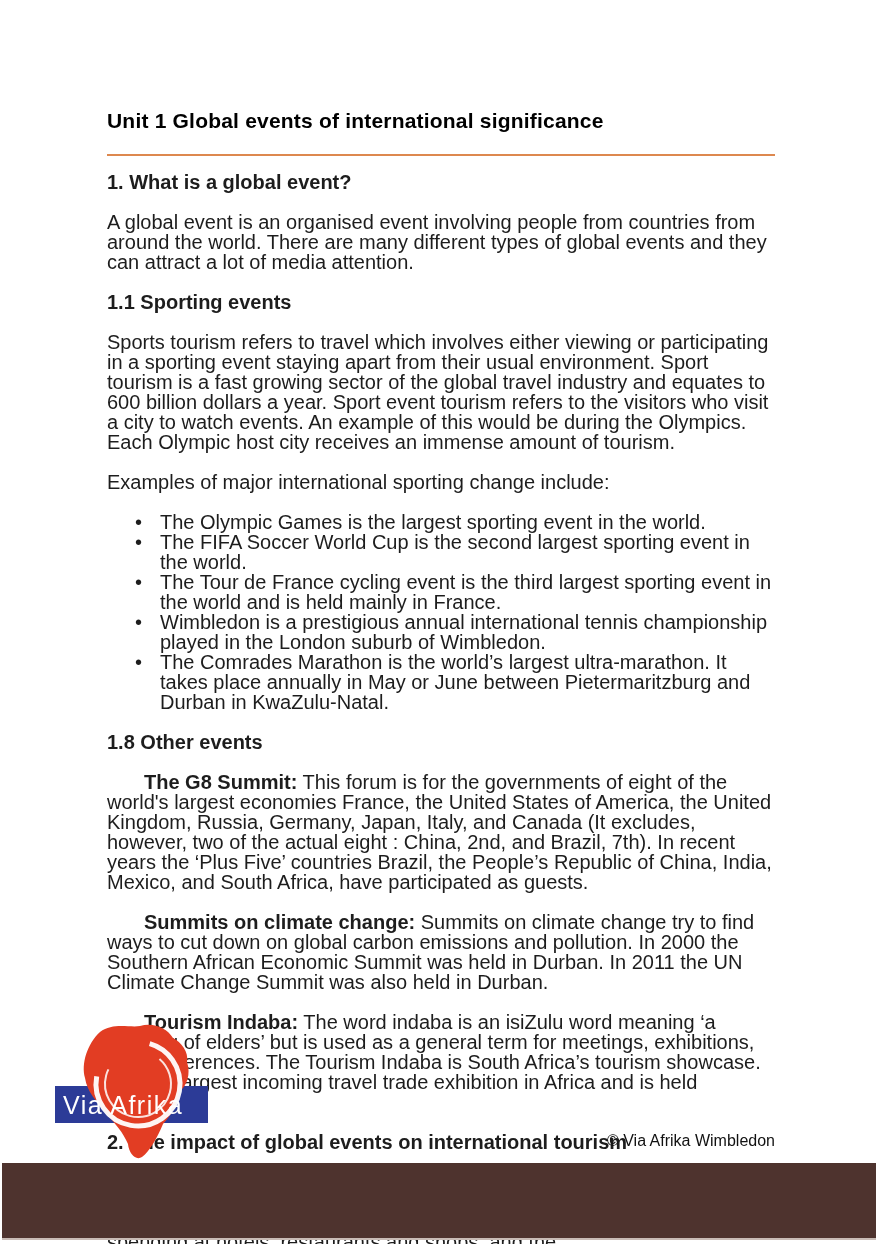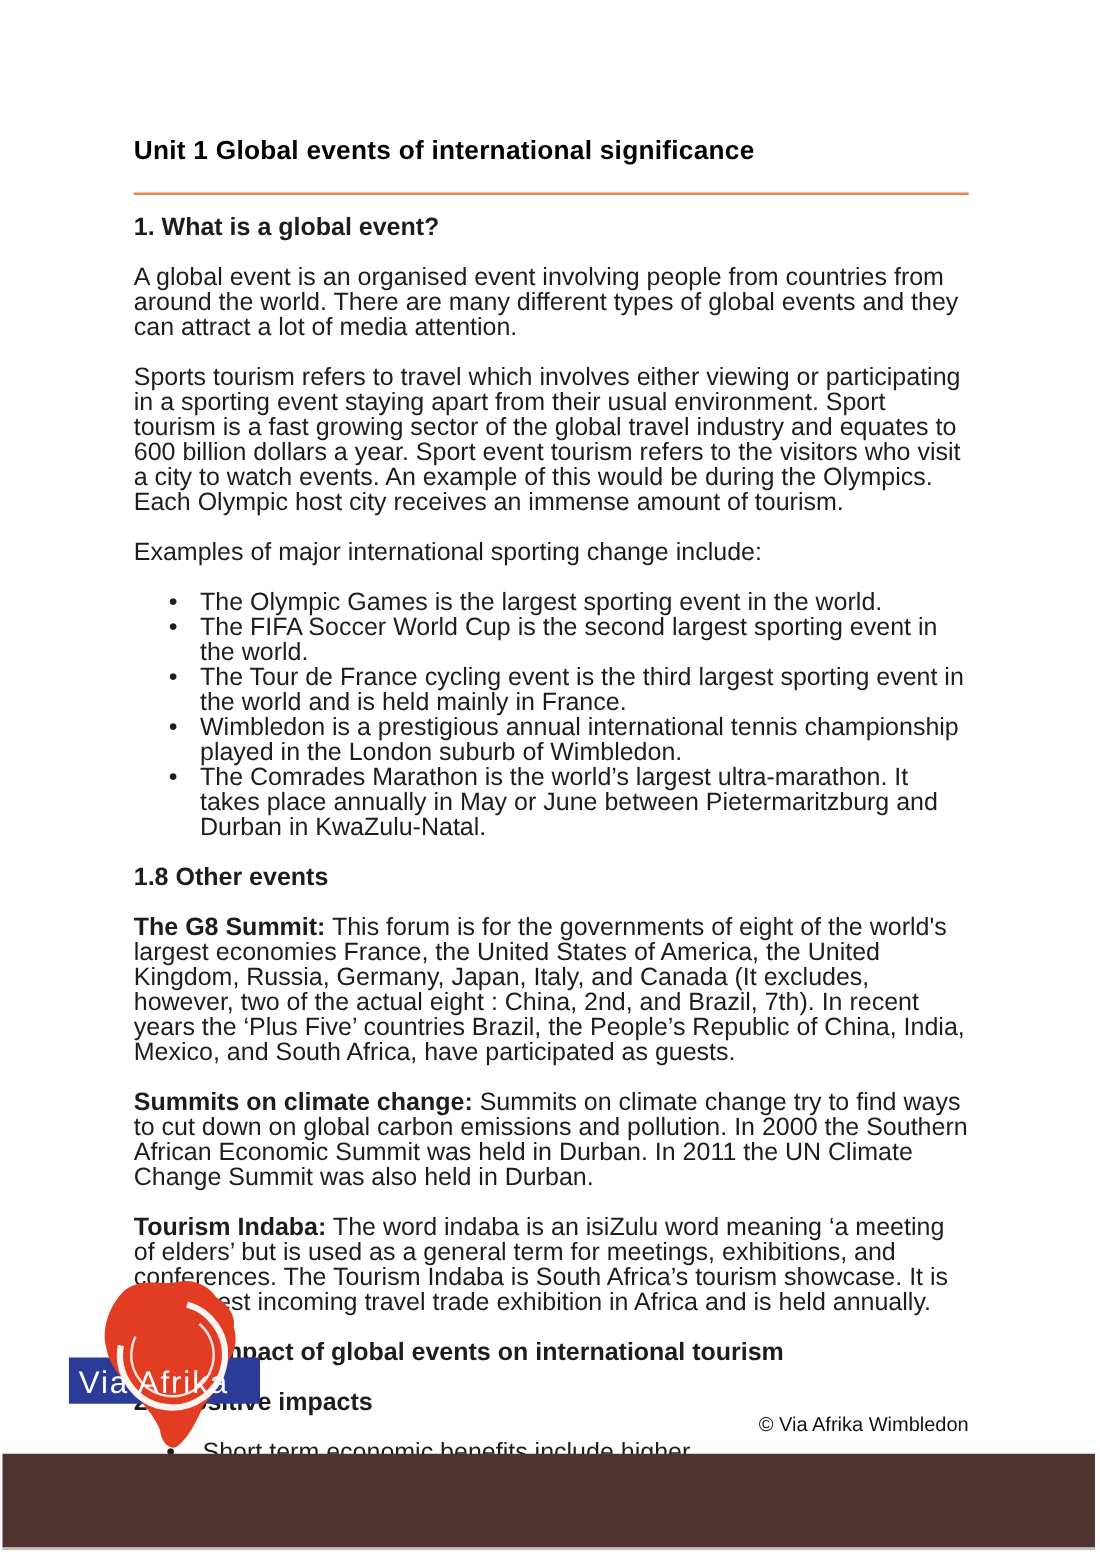--- a/index.html
+++ b/index.html
@@ -22,21 +22,21 @@
     position:absolute; left:107px; top:154px; width:668px; height:0;
     border-top:2px solid #dd884f;
   }
 
   .content {
     position:absolute; left:107px; top:172px; width:668px;
     font-size:20px; line-height:20px;
   }
   .content .block { margin:0 0 20px 0; }
   .h2 { font-weight:700; }
-  .lead { font-weight:700; }
+  .lead { font-weight:700;margin-left:37px; }
 
   ul.bullets { list-style:none; }
   ul.bullets li { position:relative; padding-left:53px; }
   ul.bullets li::before {
     content:"\2022";
     position:absolute; left:28px; top:0;
   }
 
   .sub-head { margin-left:115px; }
   .sub-bullet { position:relative; margin-left:115px; max-width:505px; }
@@ -69,20 +69,21 @@
 
   <div class="doc-title">Unit 1 Global events of international significance</div>
   <div class="title-rule"></div>
 
   <div class="content">
 
     <div class="block h2">1. What is a global event?</div>
 
     <div class="block">A global event is an organised event involving people from countries from around the world. There are many different types of global events and they can attract a lot of media attention.</div>
 
+    <div class="block h2">1.1 Sporting events</div>
 
     <div class="block">Sports tourism refers to travel which involves either viewing or participating in a sporting event staying apart from their usual environment. Sport tourism is a fast growing sector of the global travel industry and equates to 600 billion dollars a year. Sport event tourism refers to the visitors who visit a city to watch events.  An example of this would be during the Olympics. Each Olympic host city receives an immense amount of tourism.</div>
 
     <div class="block">Examples of major international sporting change include:</div>
 
     <ul class="bullets block">
       <li>The Olympic Games is the largest sporting event in the world.</li>
       <li>The FIFA Soccer World Cup is the second largest sporting event in the world.</li>
       <li>The Tour de France cycling event is the third largest sporting event in the world and is held mainly in France.</li>
       <li>Wimbledon is a prestigious annual international tennis championship played in the London suburb of Wimbledon.</li>

